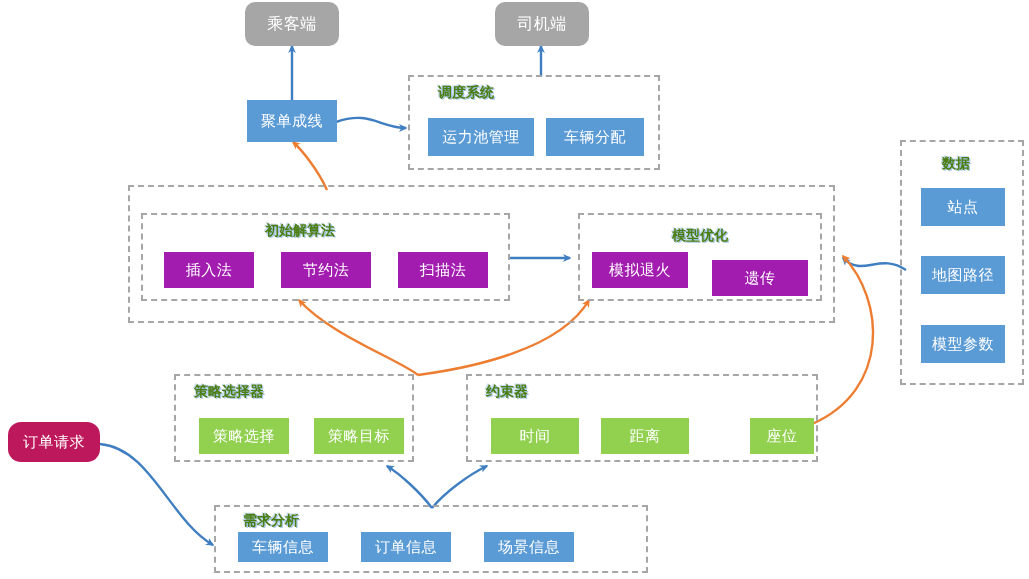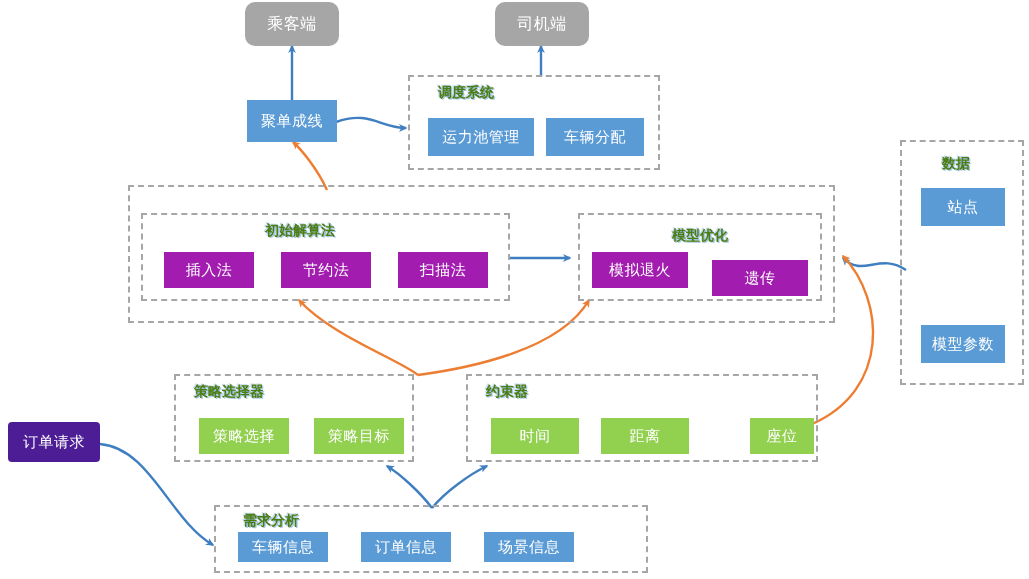--- a/index.html
+++ b/index.html
@@ -30,21 +30,21 @@
     color: #ffffff;
     font-size: 15px;
     letter-spacing: 0.5px;
     z-index: 3;
     white-space: nowrap;
   }
   .node.blue   { background: #5b9bd5; }
   .node.orange { background: #a21caf; }
   .node.green  { background: #92d050; }
   .node.gray   { background: #a6a6a6; border-radius: 10px; font-size: 16px; }
-  .node.yellow { background: #4c1d95; border-radius: 4px; font-size: 15px; }
+  .node.yellow { background: #be185d; border-radius: 13px; font-size: 15px; }
 
   .group {
     position: absolute;
     box-sizing: border-box;
     border: 2px dashed #a6a6a6;
     z-index: 2;
   }
   .group-label {
     position: absolute;
     color: #4d7c0f;
@@ -150,20 +150,23 @@
   <div class="node orange" style="left:712px; top:252px; width:96px; height:36px;margin-top:8px;">
     <span>遗传</span>
   </div>
 
   <div class="group" style="left:900px; top:140px; width:124px; height:245px;"></div>
   <div class="group-label" style="left:942px; top:155px;">数据</div>
 
   <div class="node blue" style="left:921px; top:188px; width:84px; height:38px;">
     <span>站点</span>
   </div>
+  <div class="node blue" style="left:921px; top:256px; width:84px; height:38px;">
+    <span>地图路径</span>
+  </div>
   <div class="node blue" style="left:921px; top:325px; width:84px; height:38px;">
     <span>模型参数</span>
   </div>
 
   <div class="group" style="left:174px; top:374px; width:240px; height:88px;"></div>
   <div class="group-label" style="left:194px; top:383px;">策略选择器</div>
 
   <div class="node green" style="left:199px; top:418px; width:90px; height:36px;">
     <span>策略选择</span>
   </div>

